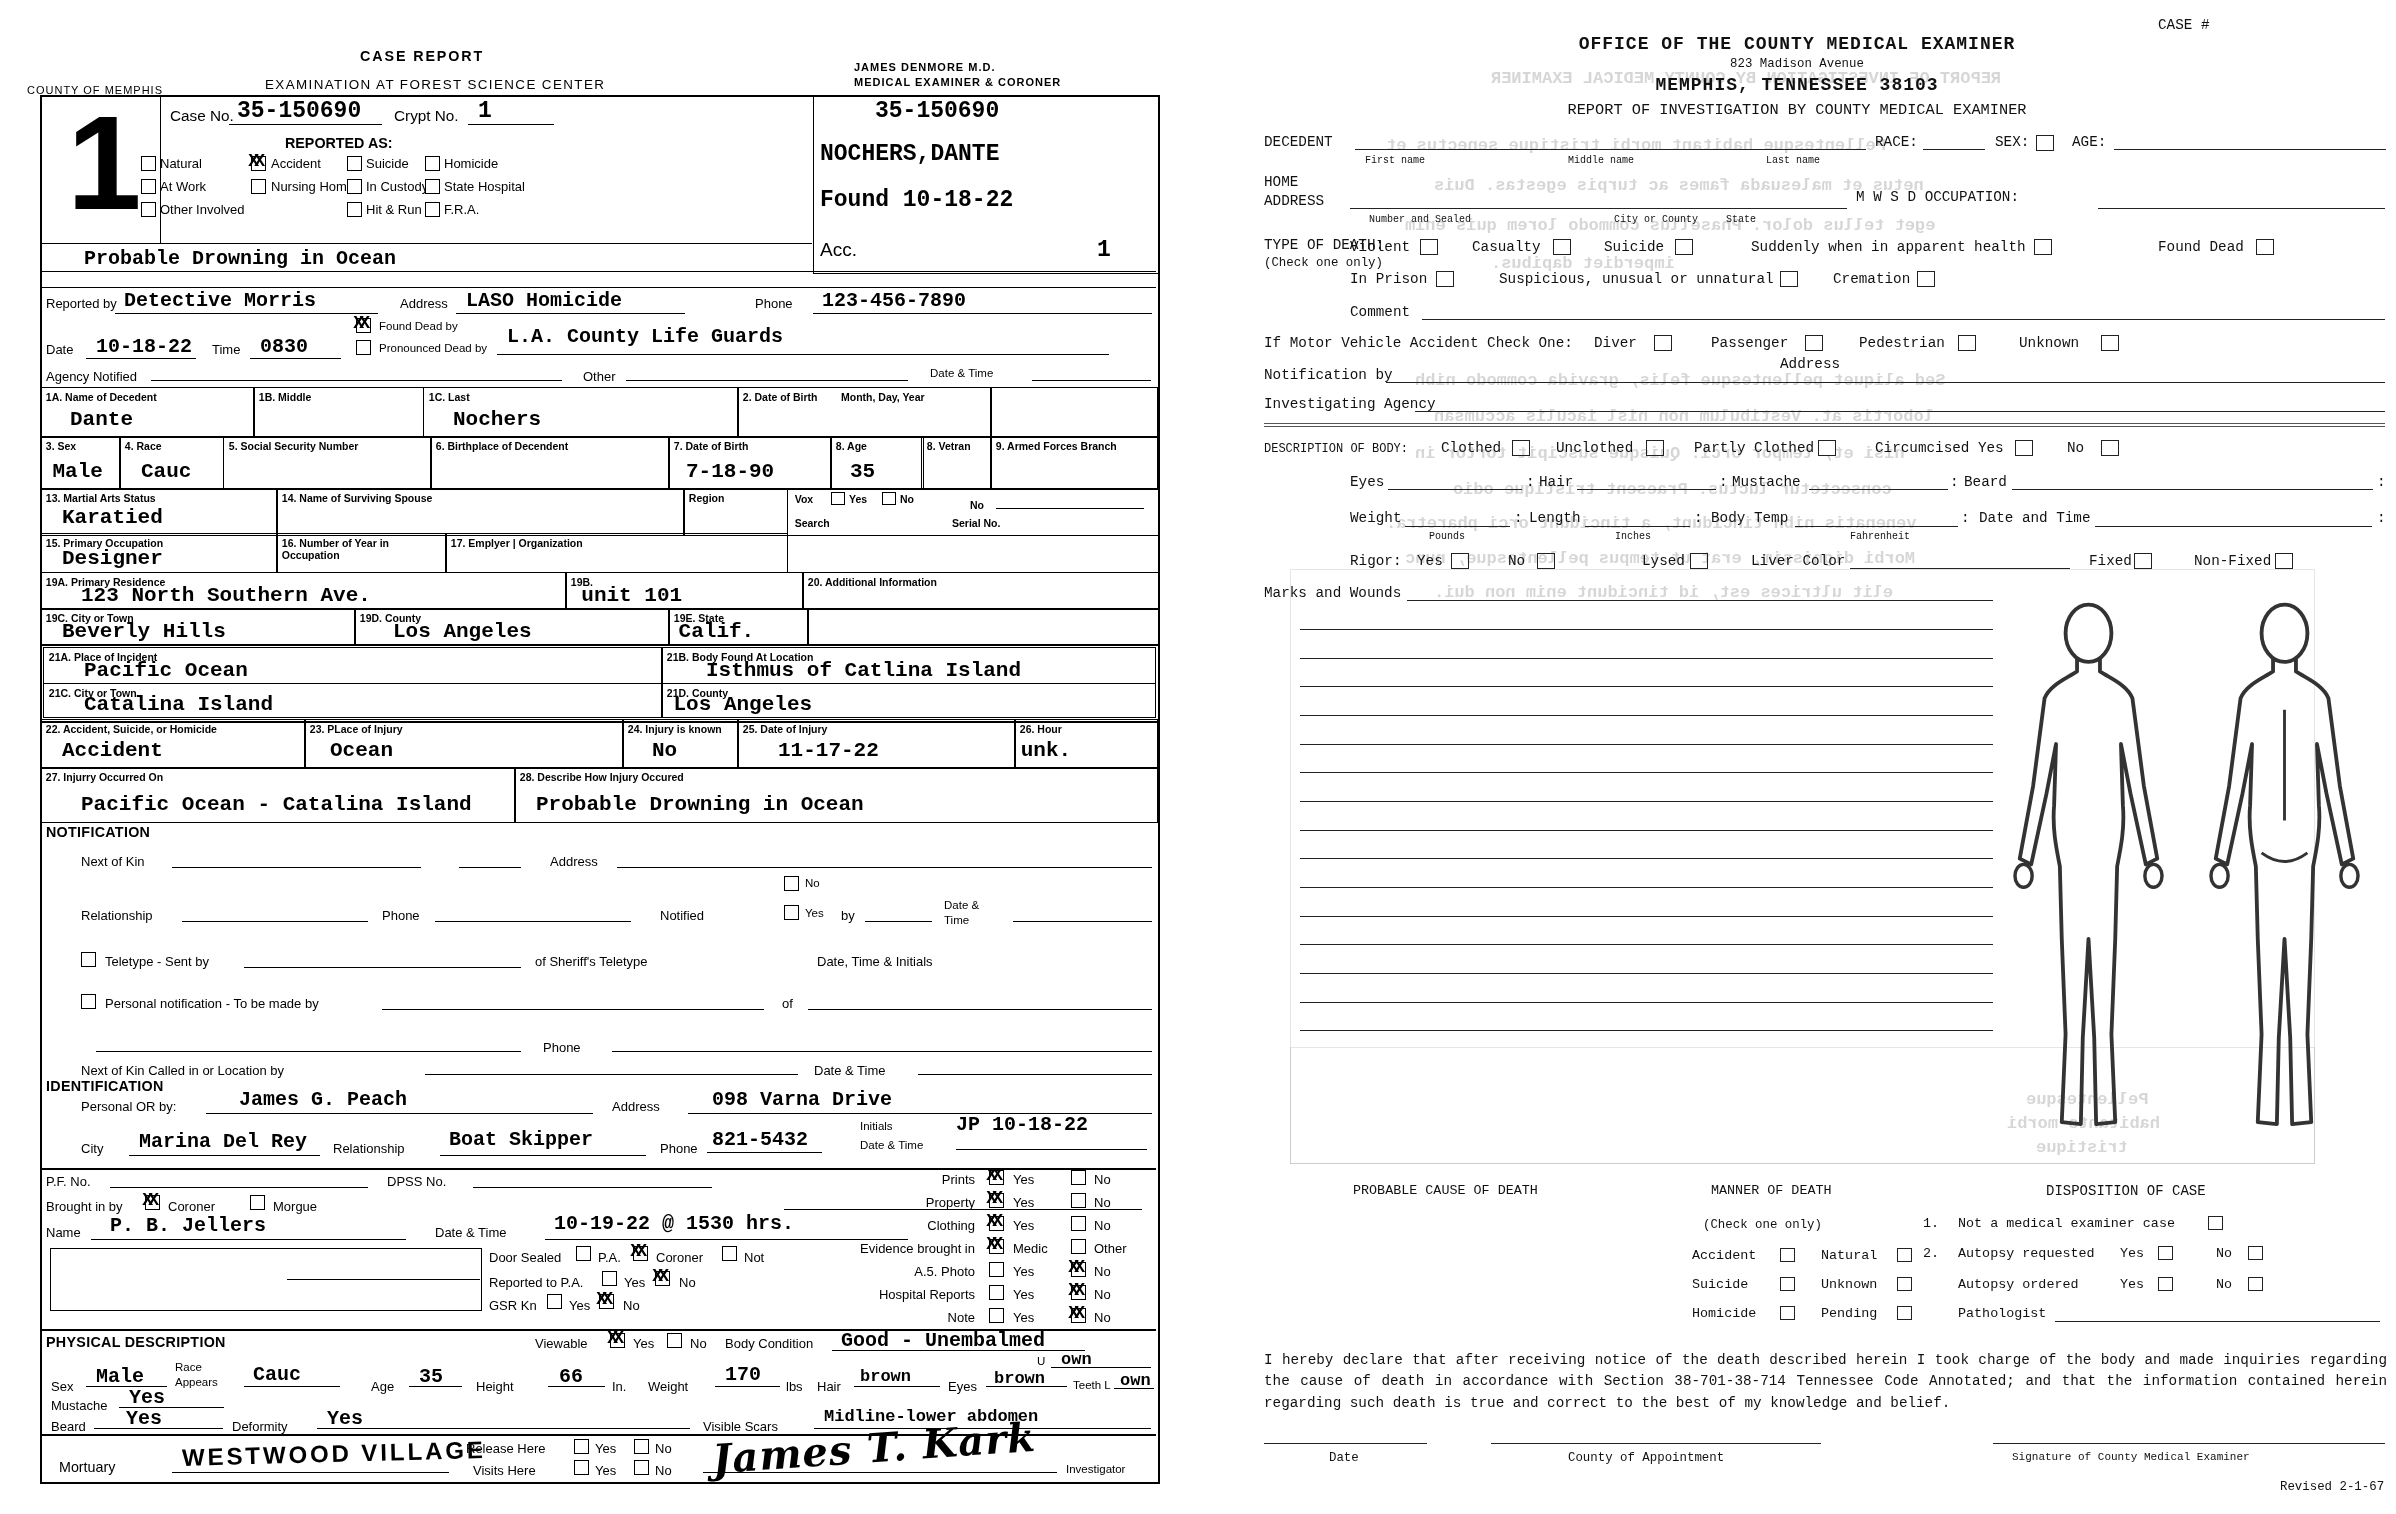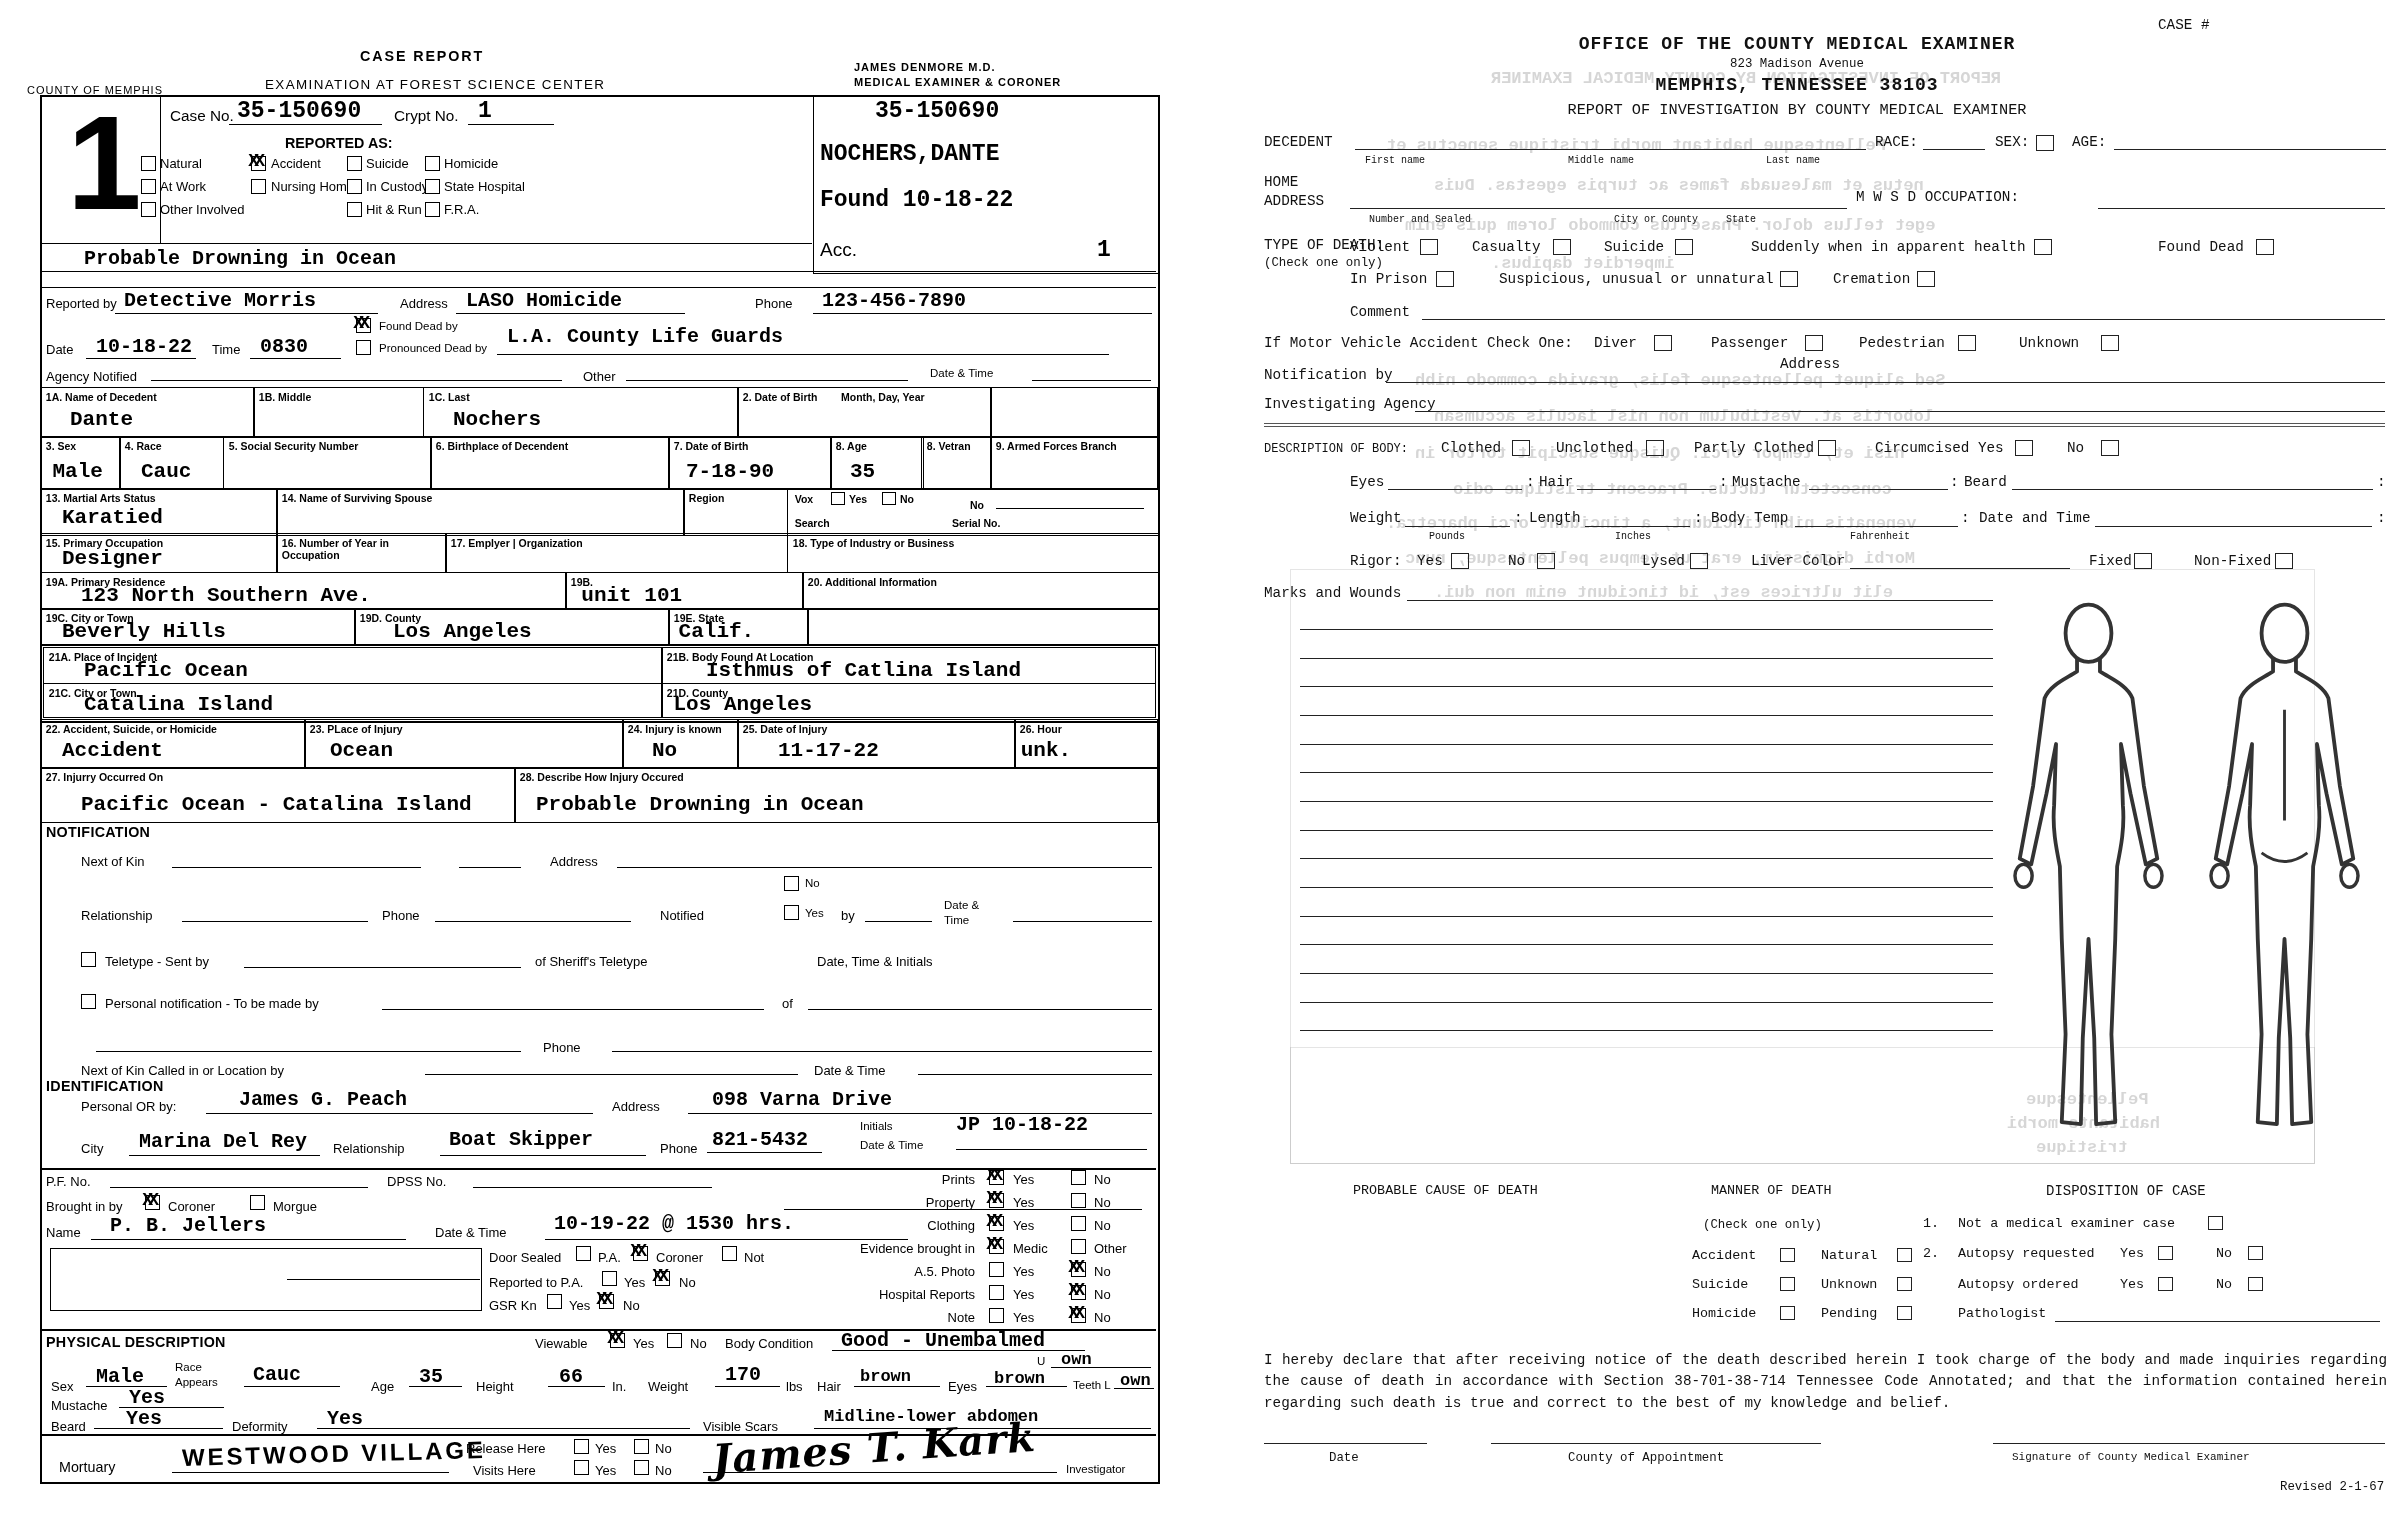--- a/index.html
+++ b/index.html
@@ -194,23 +194,20 @@
   <div class="cell" style="left:40px;top:533px;width:236px;height:38px">
       <span class="cl">15. Primary Occupation</span>
       <span class="cv" style="left:21px;bottom:1.9px">Designer</span>
     </div>
   <div class="cell" style="left:276px;top:533px;width:169px;height:38px">
       <span class="cl" style="white-space:normal;width:143px">16. Number of Year in Occupation</span>
     </div>
   <div class="cell" style="left:445px;top:533px;width:341px;height:38px">
       <span class="cl">17. Emplyer | Organization</span>
     </div>
-  <div class="cell" style="left:787px;top:533px;width:370px;height:38px">
-      <span class="cl">18. Type of Industry or Business</span>
-    </div>
 
   <div class="cell" style="left:40px;top:572px;width:525px;height:36px">
       <span class="cl">19A. Primary Residence</span>
       <span class="cv" style="left:40px;bottom:1.9px">123 North Southern Ave.</span>
     </div>
   <div class="cell" style="left:565px;top:572px;width:237px;height:36px">
       <span class="cl">19B.</span>
       <span class="cv" style="left:15.3px;bottom:1.9px">unit 101</span>
     </div>
   <div class="cell" style="left:802px;top:572px;width:355px;height:36px">

